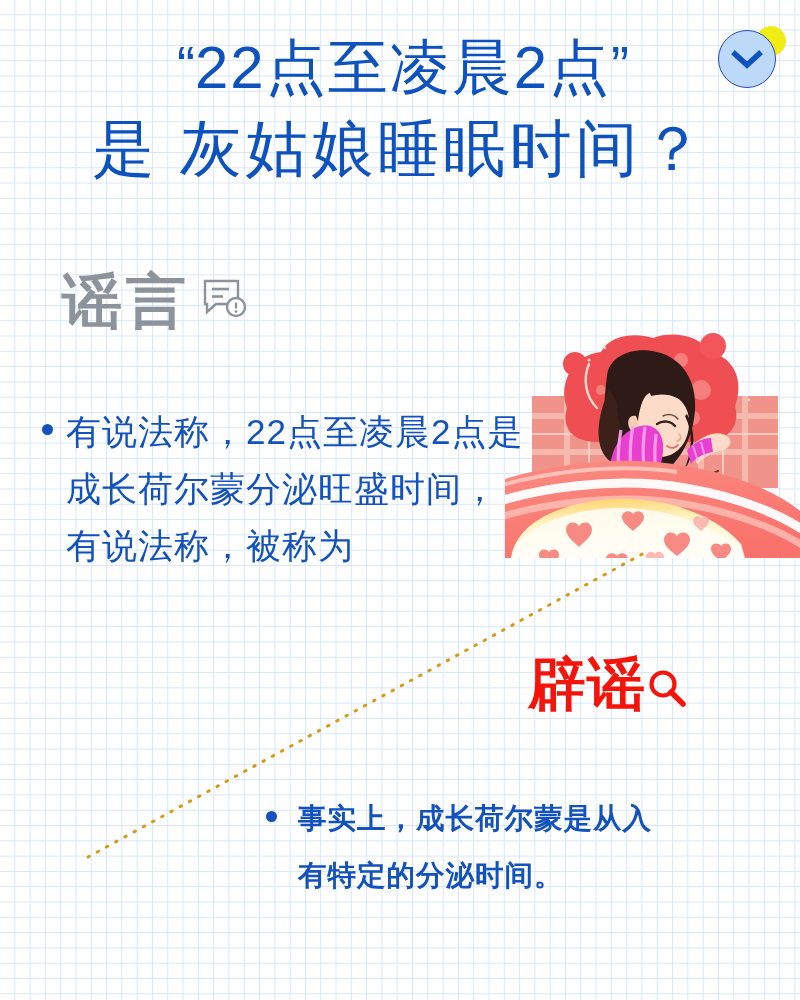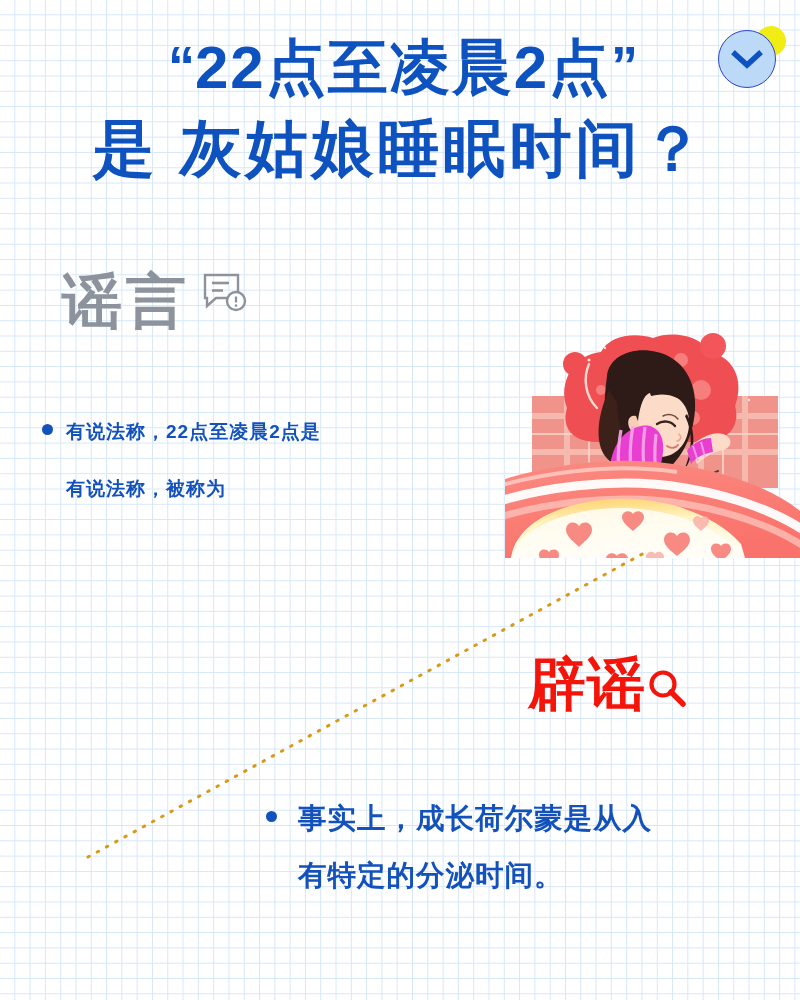--- a/index.html
+++ b/index.html
@@ -63,21 +63,21 @@
   
   #title-block {
     position: absolute;
     left: 0;
     top: 38px;
     width: 800px;
     text-align: center;
   }
   .title-line {
     color: #0d52bf;
-    font-weight: 700;
+    font-weight: 400;
     letter-spacing: 2px;
     white-space: nowrap;
     line-height: 1.0;
   }
   #title-line-1 {
     font-size: 60px;
     margin-left: 6px;
   }
   #title-line-1 .qmark {
     font-size: 54px;
@@ -89,43 +89,43 @@
     margin-top: 20px;
     letter-spacing: 4px;
   }
 
   
   #rumor-heading {
     position: absolute;
     left: 62px;
     top: 272px;
     display: flex;
-    align-items: flex-start;
+    align-items: center;
     gap: 12px;
   }
   #rumor-heading .ry-text {
     color: #8c939c;
     font-size: 60px;
     font-weight: 700;
     line-height: 1;
     letter-spacing: 4px;
   }
   #rumor-heading .ry-icon {
     margin-bottom: 6px;
   }
 
   
   #rumor-body {
     position: absolute;
     left: 38px;
     top: 403px;
     width: 500px;
     color: #1352bd;
-    font-size: 19px;
-    font-weight: 700;
+    font-size: 35px;
+    font-weight: 400;
     line-height: 57px;
     letter-spacing: 1px;
   }
   #rumor-body .bullet {
     position: absolute;
     left: 4px;
     top: 21px;
     width: 11px;
     height: 11px;
     border-radius: 50%;
@@ -235,20 +235,21 @@
       <circle cx="34" cy="29" r="9" fill="#ffffff" stroke="#8c939c" stroke-width="2.4"></circle>
       <line x1="34" y1="24.5" x2="34" y2="30.5" stroke="#8c939c" stroke-width="2.3"></line>
       <circle cx="34" cy="33.6" r="1.3" fill="#8c939c"></circle>
     </svg>
   </div>
 
   <div id="rumor-body">
     <div class="bullet"></div>
     <div class="para">
       <span>有说法称，22点至凌晨2点是</span>
+      <span>成长荷尔蒙分泌旺盛时间，</span>
       <span>有说法称，被称为</span>
     </div>
   </div>
 
   <svg id="illustration" viewBox="0 0 295 228">
     <defs>
       <linearGradient id="blanketG" x1="0" y1="0" x2="0.4" y2="1">
         <stop offset="0" stop-color="#fb8b82"></stop>
         <stop offset="1" stop-color="#f9736c"></stop>
       </linearGradient>

